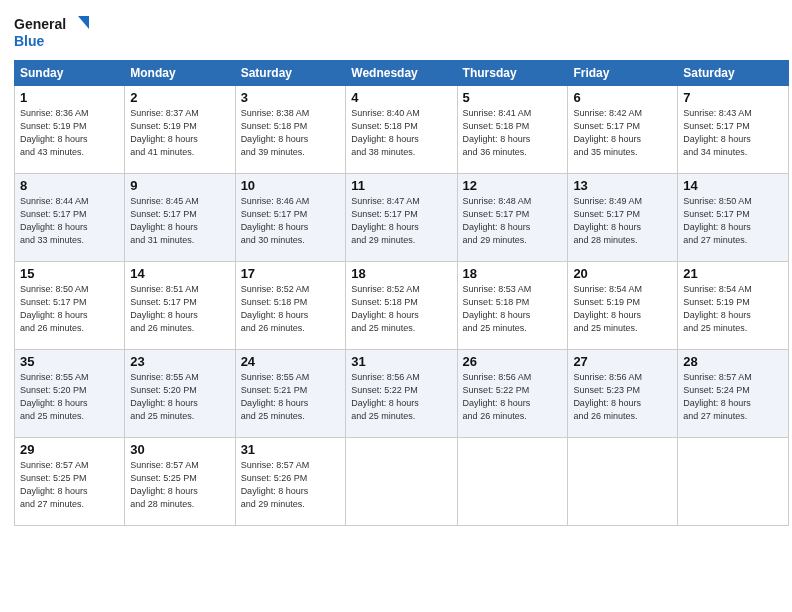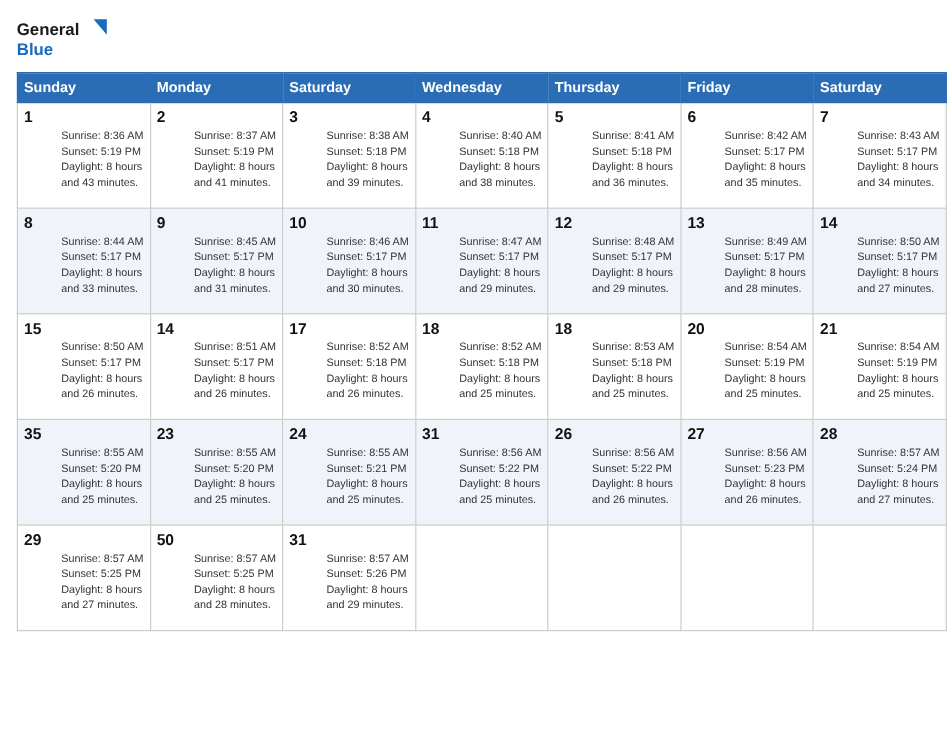--- a/index.html
+++ b/index.html
@@ -67,21 +67,20 @@
       font-size: 13px;
       font-weight: bold;
       color: #111;
       display: block;
       margin-bottom: 2px;
     }
     .day-info {
       font-size: 9px;
       color: #333;
       line-height: 1.45;
-      margin-left: 31px;
     }
     .empty-cell {
       background: #fff !important;
     }
   </style>
 </head>
 <body>
 
 <div class="page">
   <div class="header">
@@ -230,21 +229,21 @@
             <span class="day-num">28</span>
             <div class="day-info">Sunrise: 8:57 AM<br>Sunset: 5:24 PM<br>Daylight: 8 hours<br>and 27 minutes.</div>
           </td>
         </tr>
         <tr>
           <td>
             <span class="day-num">29</span>
             <div class="day-info">Sunrise: 8:57 AM<br>Sunset: 5:25 PM<br>Daylight: 8 hours<br>and 27 minutes.</div>
           </td>
           <td>
-            <span class="day-num">50</span>
+            <span class="day-num">30</span>
             <div class="day-info">Sunrise: 8:57 AM<br>Sunset: 5:25 PM<br>Daylight: 8 hours<br>and 28 minutes.</div>
           </td>
           <td>
             <span class="day-num">31</span>
             <div class="day-info">Sunrise: 8:57 AM<br>Sunset: 5:26 PM<br>Daylight: 8 hours<br>and 29 minutes.</div>
           </td>
           <td class="empty-cell"></td>
           <td class="empty-cell"></td>
           <td class="empty-cell"></td>
           <td class="empty-cell"></td>

